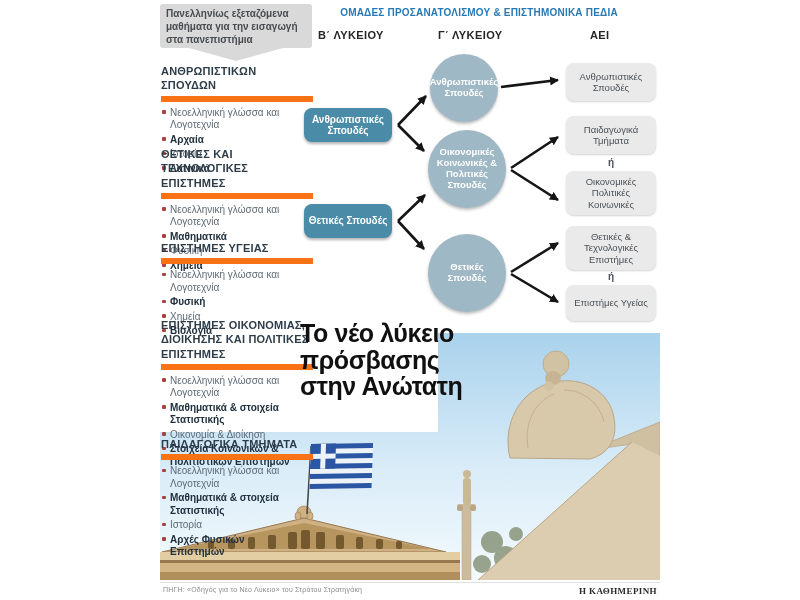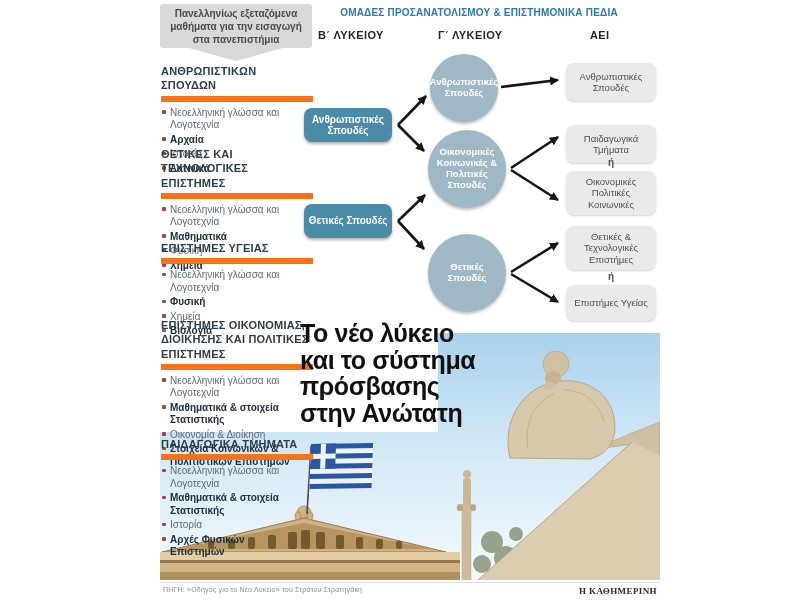--- a/index.html
+++ b/index.html
@@ -4,21 +4,21 @@
 <style>
   html,body{margin:0;padding:0;background:#fff;}
   .stage{position:relative;width:800px;height:600px;background:#ffffff;overflow:hidden;
          font-family:"Liberation Sans",sans-serif;}
 
   
   .photo{position:absolute;left:160px;top:328px;width:500px;height:252px;}
 
   
   .exam-header{position:absolute;left:160px;top:4px;width:152px;height:44px;background:#d9d9d9;
-      border-radius:3px;display:flex;align-items:center;justify-content:center;text-align:center;
+      border-radius:3px;display:flex;align-items:center;justify-content:center;text-align:left;
       font-weight:bold;font-size:10px;color:#474b4f;line-height:1.3;padding:3px 6px;box-sizing:border-box;}
   .chevron{position:absolute;left:189px;top:48px;width:0;height:0;
       border-left:47px solid transparent;border-right:47px solid transparent;border-top:13px solid #d9d9d9;}
   .section{position:absolute;left:161px;width:152px;}
   .stitle{font-size:11px;font-weight:bold;color:#2c3c48;letter-spacing:.2px;line-height:1.3;
       border-bottom:6px solid #f97316;padding-bottom:3px;margin-bottom:5px;}
   .item{position:relative;padding-left:9px;font-size:10px;color:#5e6a74;line-height:1.25;
       margin-bottom:2px;width:124px;}
   .item.b{font-weight:bold;color:#20303d;}
   .bullet{position:absolute;left:1px;top:3.5px;width:3.5px;height:3.5px;background:#a84340;border-radius:1px;}
@@ -38,21 +38,21 @@
   .circle{position:absolute;background:#9fb8c5;border-radius:50%;color:#fff;font-weight:bold;
       font-size:9.5px;display:flex;align-items:center;justify-content:center;text-align:center;
       line-height:1.15;box-shadow:0 2px 3px rgba(0,0,0,.25);padding:5px;box-sizing:border-box;}
   #gc1{left:430px;top:54px;width:68px;height:68px;}
   #gc2{left:428px;top:130px;width:78px;height:78px;}
   #gc3{left:428px;top:234px;width:78px;height:78px;}
 
   .abox{position:absolute;left:566px;width:90px;background:#eaeaea;border-radius:8px;color:#4b5157;
       font-size:9.5px;display:flex;align-items:center;justify-content:center;text-align:center;
       line-height:1.2;box-shadow:0 1px 2px rgba(0,0,0,.18);padding:3px;box-sizing:border-box;}
-  #ab1{top:63px;height:38px} #ab2{top:125px;height:38px} #ab3{top:171px;height:44px}
+  #ab1{top:63px;height:38px} #ab2{top:116px;height:38px} #ab3{top:171px;height:44px}
   #ab4{top:226px;height:44px} #ab5{top:285px;height:36px}
   .orlbl{position:absolute;left:566px;width:90px;text-align:center;font-size:10px;font-weight:bold;color:#4b5157;}
   #or1{top:157px} #or2{top:271px}
 
   .arrows{position:absolute;left:0;top:0;width:800px;height:600px;pointer-events:none;}
 
   
   .headline{position:absolute;left:300px;top:320px;width:195px;font-size:25px;font-weight:bold;
       color:#101010;line-height:1.06;letter-spacing:-0.4px;}
   .headline span{display:block;}
@@ -224,21 +224,20 @@
       <path d="M501,87 L558,80" marker-end="url(#ah)"></path>
       <path d="M511,168 L558,137" marker-end="url(#ah)"></path>
       <path d="M511,170 L558,200" marker-end="url(#ah)"></path>
       <path d="M511,272 L558,243" marker-end="url(#ah)"></path>
       <path d="M511,274 L558,302" marker-end="url(#ah)"></path>
     </g>
   </svg>
 
   <div class="headline">
     <span>Το νέο λύκειο</span>
-    <span>και το σύστημα</span>
     <span>πρόσβασης</span>
     <span>στην Ανώτατη</span>
   </div>
 
   <div class="footrule"></div>
   <div class="src">ΠΗΓΗ: «Οδηγός για το Νέο Λύκειο» του Στράτου Στρατηγάκη</div>
   <div class="credit">Η ΚΑΘΗΜΕΡΙΝΗ</div>
 
 </div>
 

